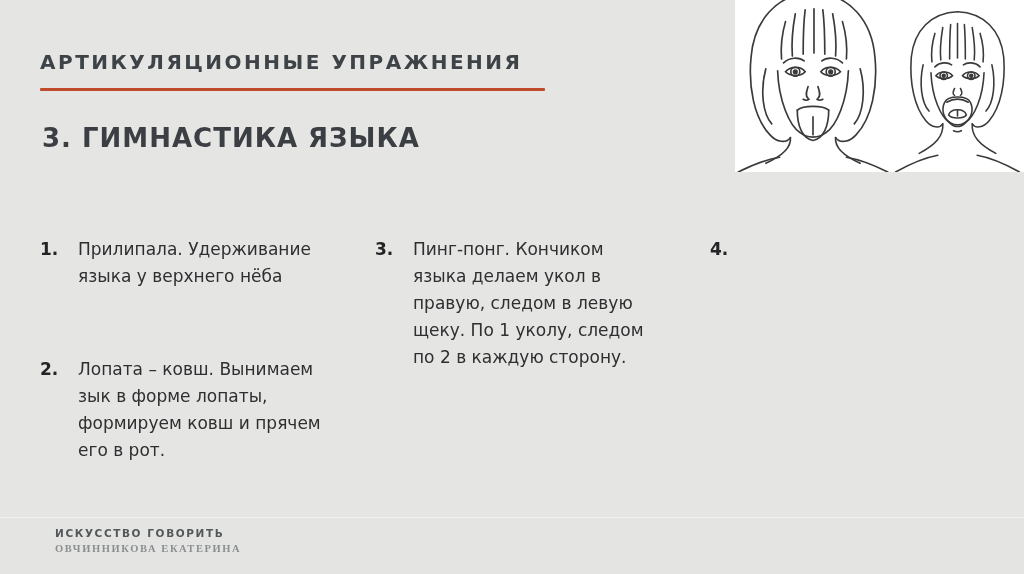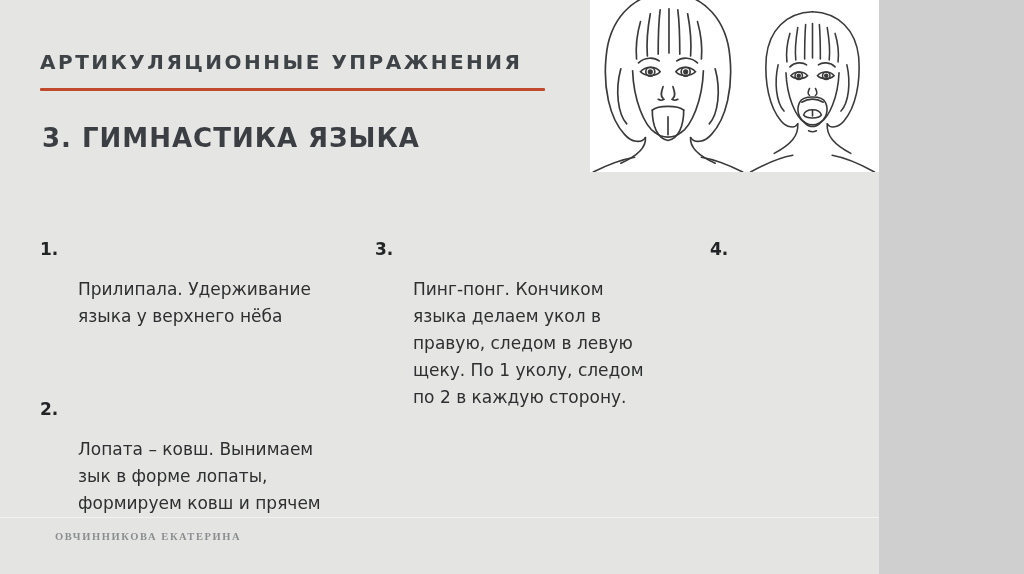--- a/index.html
+++ b/index.html
@@ -2,21 +2,21 @@
 <html lang="ru"><head>
 <meta charset="utf-8">
 <style>
   html,body { margin:0; padding:0; }
   body {
     font-family: "DejaVu Sans", "Liberation Sans", sans-serif;
     background:#cfcfcf;
   }
   .slide {
     position:relative;
-    width:879px; height:574px;
+    width:1024px; height:574px;
     background:#e5e5e3;
     overflow:hidden;
   }
   .page-title {
     position:absolute; left:40px; top:50px;
     font-size:20px; font-weight:bold;
     letter-spacing:2.5px;
     color:#3e4347;
     white-space:nowrap;
   }
@@ -46,21 +46,20 @@
   .exercise { display:flex; }
   .exercise + .exercise { margin-top:66px; }
   .exercise-number {
     flex:none; width:38px;
     font-size:17px; line-height:27px;
     font-weight:bold; color:#222426;
   }
   .exercise-text {
     font-size:17px; line-height:27px;
     color:#2e2f30;
-    margin-top:40px;
   }
   .footer {
     position:absolute; left:0; bottom:0;
     width:100%; height:57px;
     background:#e4e4e2;
     border-top:1px solid #f2f2f0;
     box-sizing:border-box;
   }
   .footer-inner { position:absolute; left:55px; top:9px; }
   .footer-brand {
@@ -170,17 +169,18 @@
   </div>
 
   <div class="exercise-col col-c">
     <div class="exercise">
       <div class="exercise-number">4.</div>
     </div>
   </div>
 
   <div class="footer">
     <div class="footer-inner">
+      <div class="footer-brand">ИСКУССТВО ГОВОРИТЬ</div>
       <div class="footer-author">ОВЧИННИКОВА ЕКАТЕРИНА</div>
     </div>
   </div>
 
 </div>
 
 </body></html>

